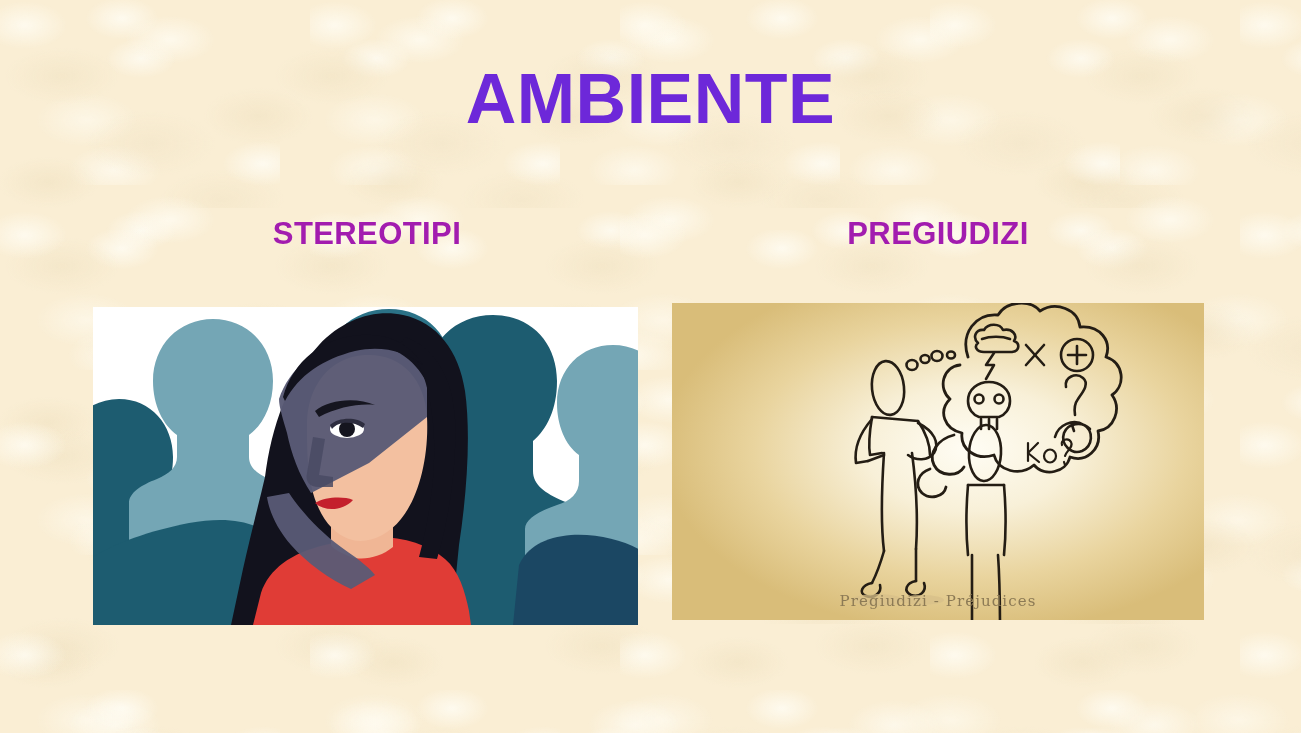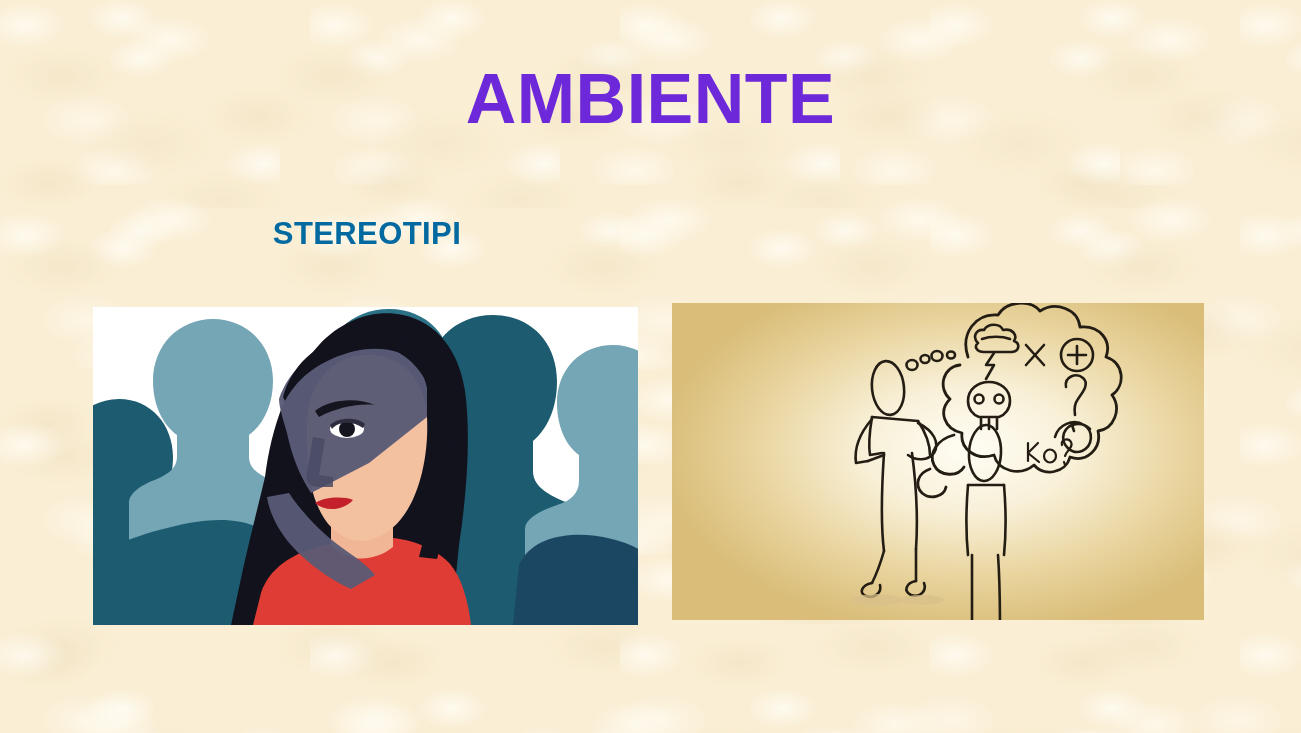--- a/index.html
+++ b/index.html
@@ -60,21 +60,21 @@
     line-height: 1.08;
     white-space: nowrap;
   }
 
   
   .section-label {
     position: absolute;
     top: 216px;
     font-size: 31px;
     font-weight: bold;
-    color: #0369a1;
+    color: #a21caf;
     letter-spacing: .4px;
     text-align: center;
     white-space: nowrap;
   }
   #label-stereotipi { left: 112px;  width: 510px; }
   #label-pregiudizi { left: 672px;  width: 532px; }
 
   
   .picture {
     position: absolute;
@@ -114,20 +114,21 @@
 <body>
 
 <div id="slide">
 
   <div id="slide-texture"></div>
 
   <div id="title">AMBIENTE</div>
 
   <div class="section-label" id="label-stereotipi">STEREOTIPI</div>
 
+  <div class="section-label" id="label-pregiudizi">PREGIUDIZI</div>
 
   <div class="picture" id="pic-stereotipi">
     <svg viewBox="0 0 545 318" preserveAspectRatio="none">
       <defs>
         <clipPath id="frameL">
             <rect x="0" y="0" width="545" height="318"></rect>
           </clipPath>
       </defs>
       <g clip-path="url(#frameL)">
         <rect x="0" y="0" width="545" height="318" fill="#ffffff"></rect>
@@ -347,15 +348,16 @@
       </g>
 
       <g fill="#d8c08a" opacity=".75" stroke="none">
         <ellipse cx="205" cy="297" rx="26" ry="6"></ellipse>
         <ellipse cx="250" cy="297" rx="22" ry="5"></ellipse>
         <ellipse cx="300" cy="339" rx="28" ry="6"></ellipse>
         <ellipse cx="336" cy="339" rx="24" ry="5"></ellipse>
       </g>
     </svg>
 
+    <div id="pregiudizi-caption">Pregiudizi - Préjudices</div>
   </div>
 
 </div>
 
 </body></html>

